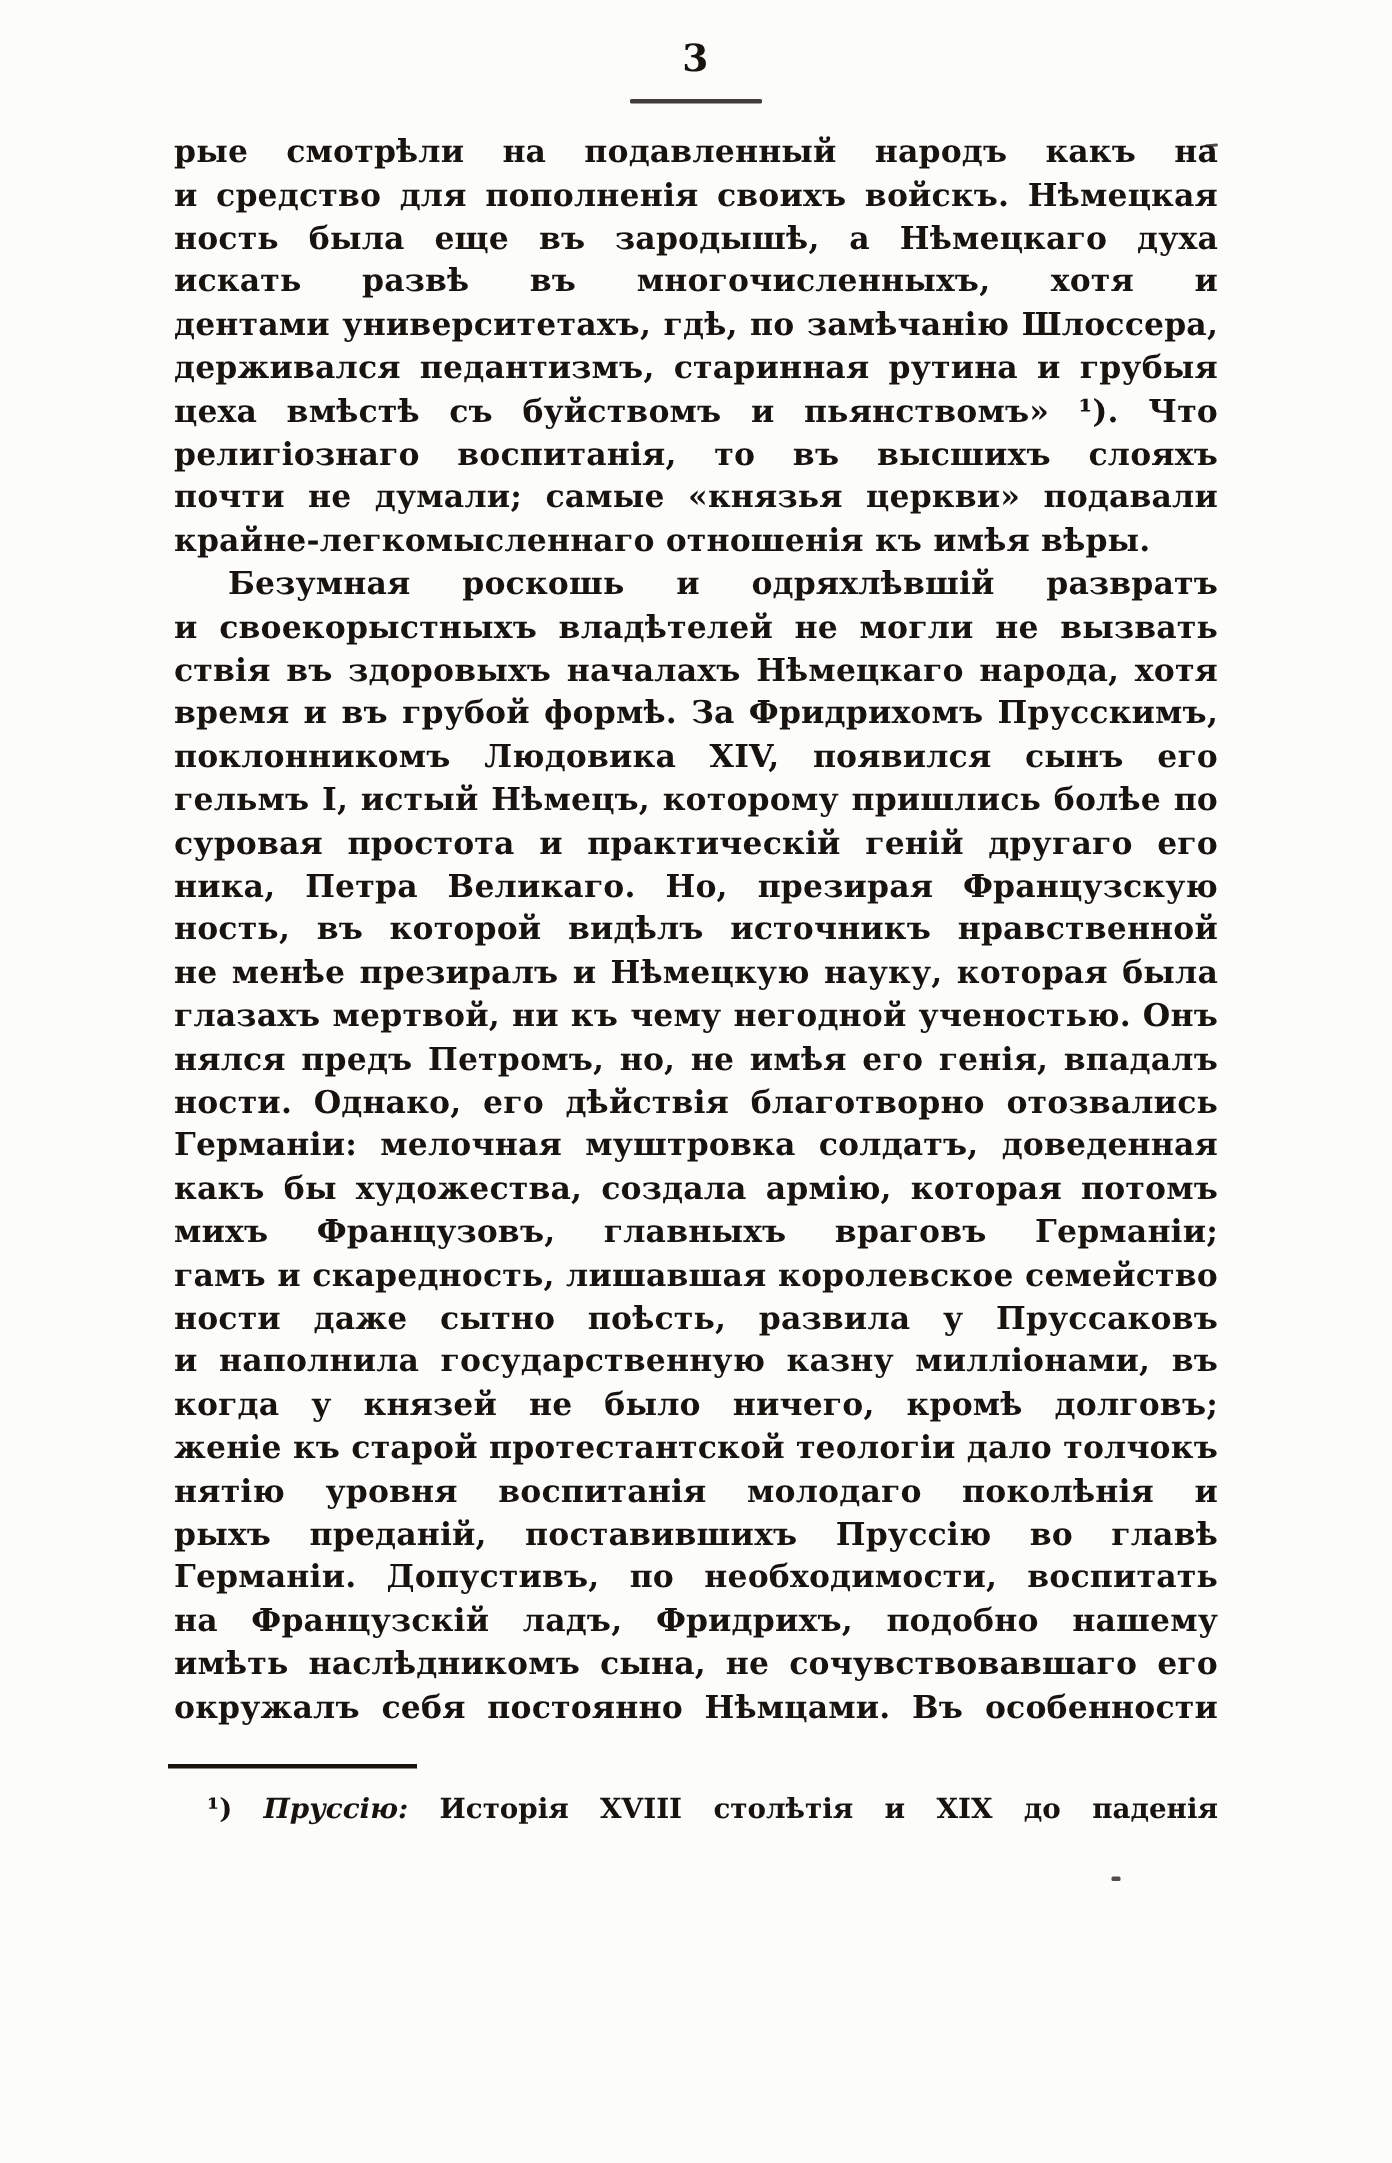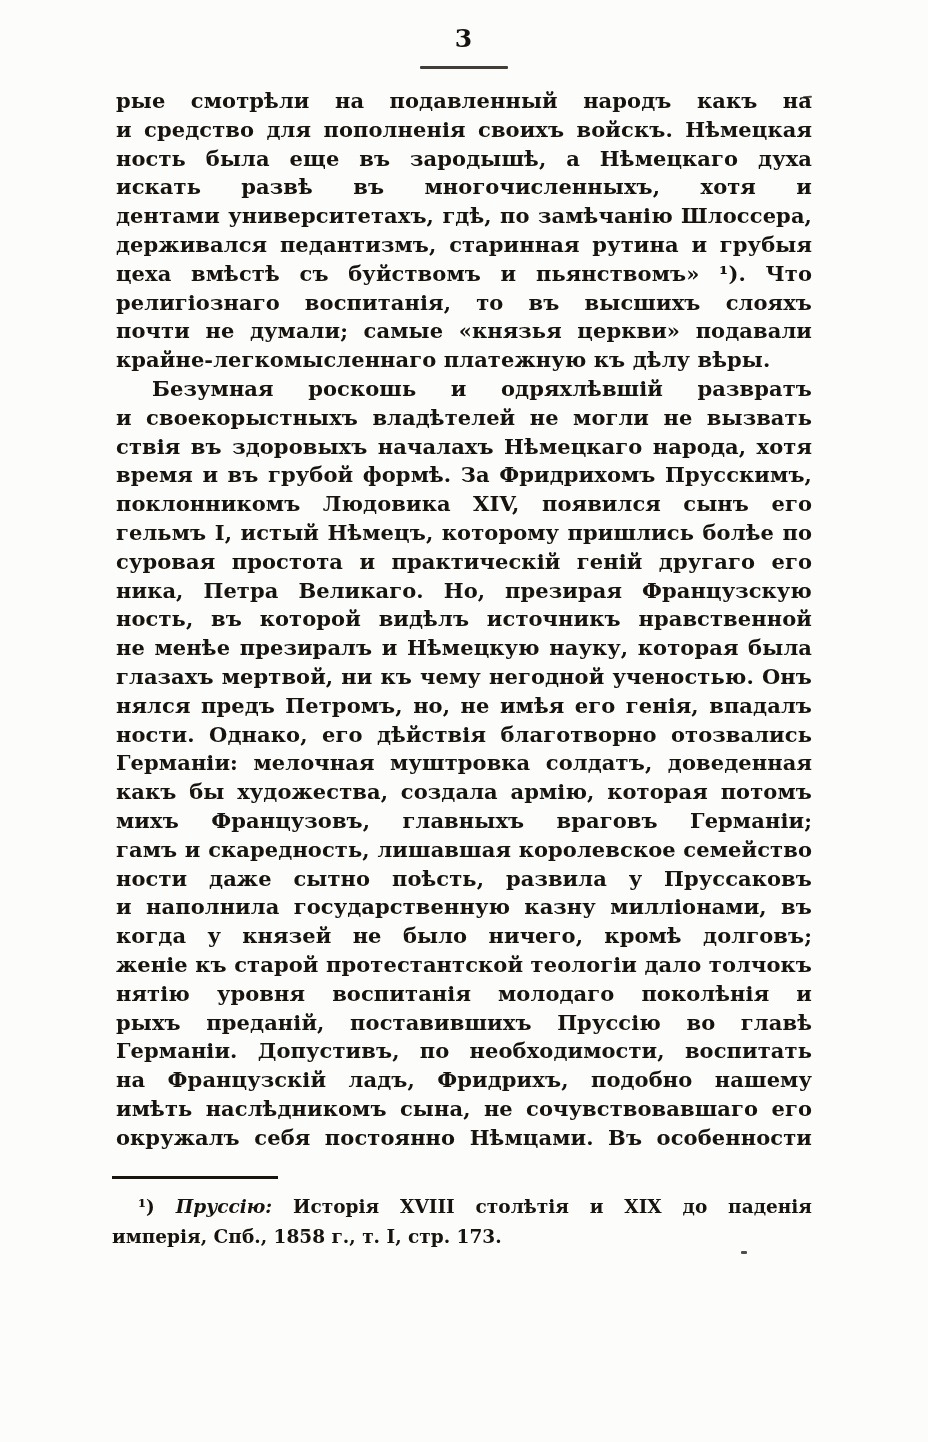--- a/index.html
+++ b/index.html
@@ -58,21 +58,21 @@
   <div class="body-text">
       <div class="line justify-full">рые смотрѣли на подавленный народъ какъ на платежную силу</div>
       <div class="line justify-full">и средство для пополненія своихъ войскъ. Нѣмецкая словес-</div>
       <div class="line justify-full">ность была еще въ зародышѣ, а Нѣмецкаго духа можно было бы</div>
       <div class="line justify-full">искать развѣ въ многочисленныхъ, хотя и необильныхъ сту-</div>
       <div class="line justify-full">дентами университетахъ, гдѣ, по замѣчанію Шлоссера, «под-</div>
       <div class="line justify-full">держивался педантизмъ, старинная рутина и грубыя понятія</div>
       <div class="line justify-full">цеха вмѣстѣ съ буйствомъ и пьянствомъ» ¹). Что касается до</div>
       <div class="line justify-full">религіознаго воспитанія, то въ высшихъ слояхъ общества о немъ</div>
       <div class="line justify-full">почти не думали; самые «князья церкви» подавали примѣръ</div>
-      <div class="line">крайне-легкомысленнаго платежную къ дѣлу вѣры.</div>
+      <div class="line">крайне-легкомысленнаго отношенія къ имѣя вѣры.</div>
       <div class="line justify-full indent">Безумная роскошь и одряхлѣвшій развратъ напыщенныхъ</div>
       <div class="line justify-full">и своекорыстныхъ владѣтелей не могли не вызвать противодѣй-</div>
       <div class="line justify-full">ствія въ здоровыхъ началахъ Нѣмецкаго народа, хотя въ первое</div>
       <div class="line justify-full">время и въ грубой формѣ. За Фридрихомъ Прусскимъ, страстнымъ</div>
       <div class="line justify-full">поклонникомъ Людовика XIV, появился сынъ его Фридрихъ-Виль-</div>
       <div class="line justify-full">гельмъ I, истый Нѣмецъ, которому пришлись болѣе по душѣ</div>
       <div class="line justify-full">суровая простота и практическій геній другаго его современ-</div>
       <div class="line justify-full">ника, Петра Великаго. Но, презирая Французскую образован-</div>
       <div class="line justify-full">ность, въ которой видѣлъ источникъ нравственной заразы, онъ</div>
       <div class="line justify-full">не менѣе презиралъ и Нѣмецкую науку, которая была въ его</div>
@@ -92,19 +92,18 @@
       <div class="line justify-full">Германіи. Допустивъ, по необходимости, воспитать своихъ дѣтей</div>
       <div class="line justify-full">на Французскій ладъ, Фридрихъ, подобно нашему Петру, не хотѣлъ</div>
       <div class="line justify-full">имѣть наслѣдникомъ сына, не сочувствовавшаго его политикѣ, и</div>
       <div class="line justify-full">окружалъ себя постоянно Нѣмцами. Въ особенности не любилъ</div>
     </div>
 
   <div class="fn-rule"></div>
 
   <div class="footnote">
     <div class="fn-line fn-first"><span class="fn-marker">¹)</span> <span class="fn-author">Пруссію:</span> <span>Исторія XVIII столѣтія и XIX до паденія Французской</span></div>
-    <div class="fn-line">имперія, Спб., 1858 г., т. I, стр. 173.</div>
   </div>
 
   <span class="speck speck-1"></span>
   <span class="speck speck-2"></span>
 
 </div>
 
 </body></html>

